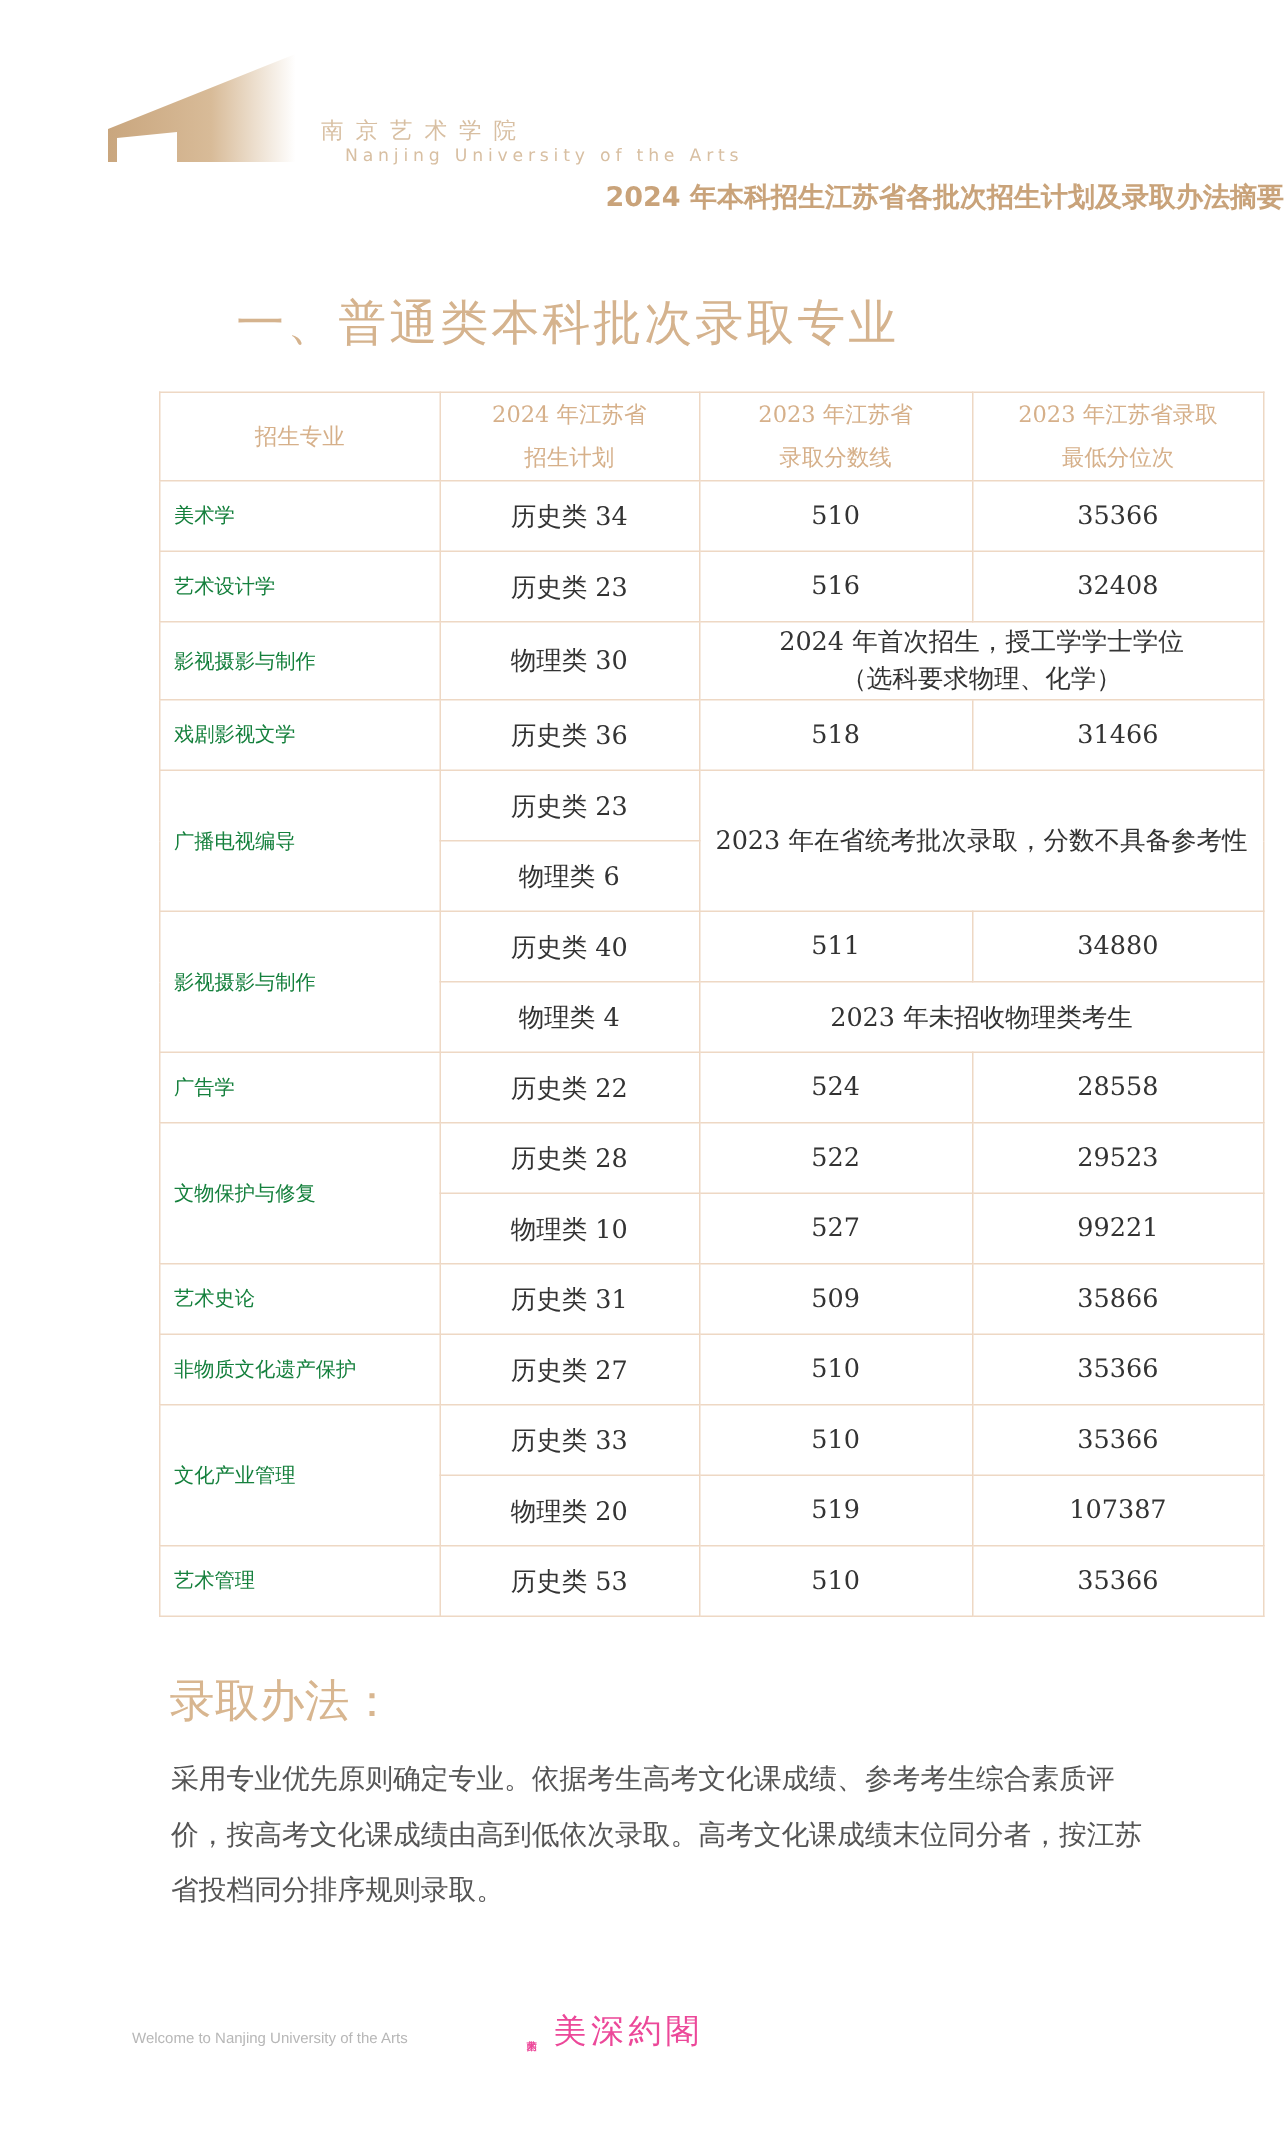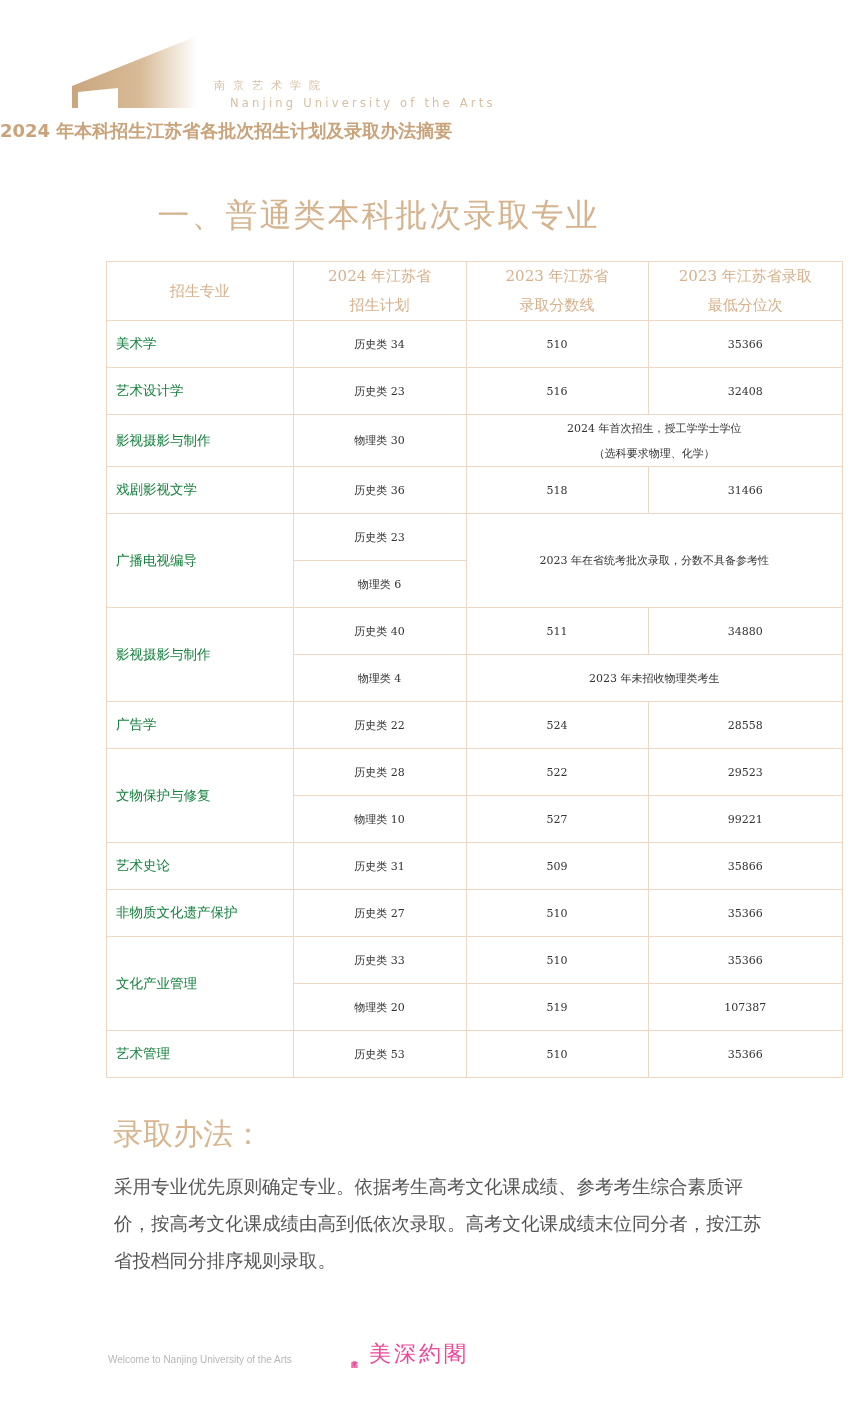--- a/index.html
+++ b/index.html
@@ -1,35 +1,35 @@
 <!DOCTYPE html>
 <html><head>
 <meta charset="utf-8">
 <style>
   html, body { margin:0; padding:0; background:#ffffff; }
   body { width:856px; height:1422px; position:relative; overflow:hidden;
          font-family:"DejaVu Sans", sans-serif; }
   .logo-shape { position:absolute; left:72px; top:36px; width:130px; height:72px; }
-  .logo-cn { position:absolute; left:214px; top:78px; font-size:11px; letter-spacing:8px; color:#d8bfa2; }
+  .logo-cn { position:absolute; left:214px; top:78px; font-size:15px; letter-spacing:8px; color:#d8bfa2; }
   .logo-en { position:absolute; left:230px; top:96px; font-size:11.5px; letter-spacing:3.2px; color:#d8bfa2; }
-  .doc-title { position:absolute; left:0; width:856px; top:119px; text-align:left;
+  .doc-title { position:absolute; left:0; width:856px; top:119px; text-align:right;
                font-size:18px; color:#c9a37a; font-weight:bold; }
   .section-title { position:absolute; left:0; width:757px; top:194px; text-align:center;
                    font-size:32px; color:#d5b38e; font-weight:normal; letter-spacing:2px; }
   table.plan { position:absolute; left:106px; top:261px; width:737px; border-collapse:collapse;
                font-family:"DejaVu Serif", serif; }
   table.plan td, table.plan th { border:1.5px solid #eed8c4; text-align:center; padding:0; }
   table.plan th { color:#d6b08a; font-weight:normal; font-size:15px; line-height:29px; height:58px; }
-  table.plan td { font-size:11px; color:#333; height:46px; }
+  table.plan td { font-size:17px; color:#333; height:46px; }
   table.plan td.major { text-align:left; padding-left:9px; font-family:"DejaVu Sans", sans-serif; font-size:13.5px; color:#15803d; }
   table.plan td.note { line-height:25px; }
   .method-title { position:absolute; left:113px; top:1114px; font-size:30px; color:#d8b690; }
   .method-body { position:absolute; left:114px; top:1168px; width:650px; font-size:18.5px;
                  line-height:37px; color:#555; }
-  .footer-en { position:absolute; left:108px; top:1354px; font-size:10px; color:#b7b7b7;
+  .footer-en { position:absolute; left:88px; top:1354px; font-size:10px; color:#b7b7b7;
                font-family:"Liberation Sans", sans-serif; }
   .footer-seal { position:absolute; left:349px; top:1339px; font-size:22px; color:#ec4899;
                  font-family:"DejaVu Serif", serif; letter-spacing:3px; }
   .seal-small { font-size:7px; vertical-align:middle; letter-spacing:0; writing-mode:vertical-rl; }
 </style>
 </head>
 <body>
 
 <svg class="logo-shape" viewBox="0 0 130 72">
   <defs>

